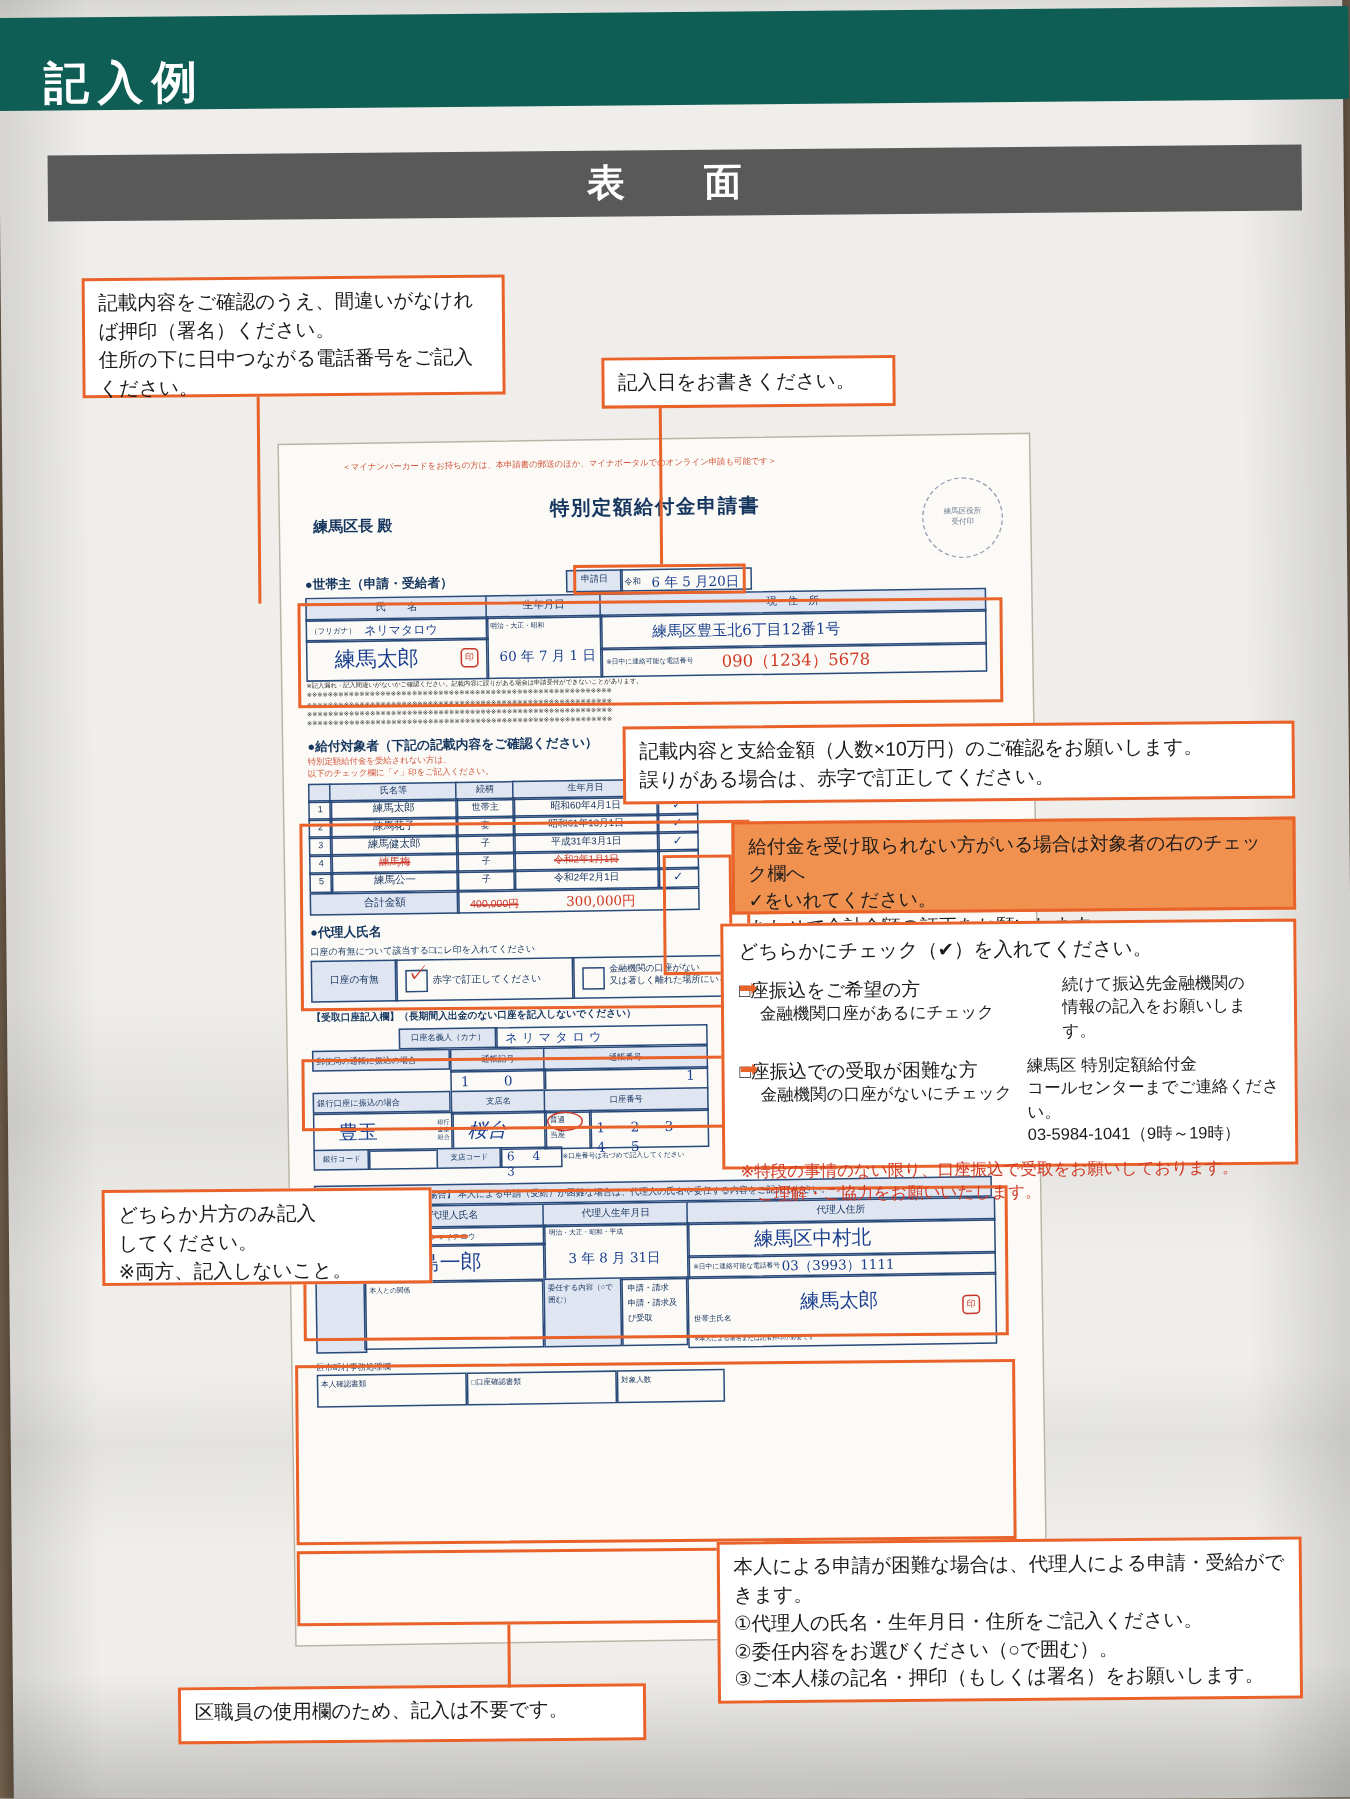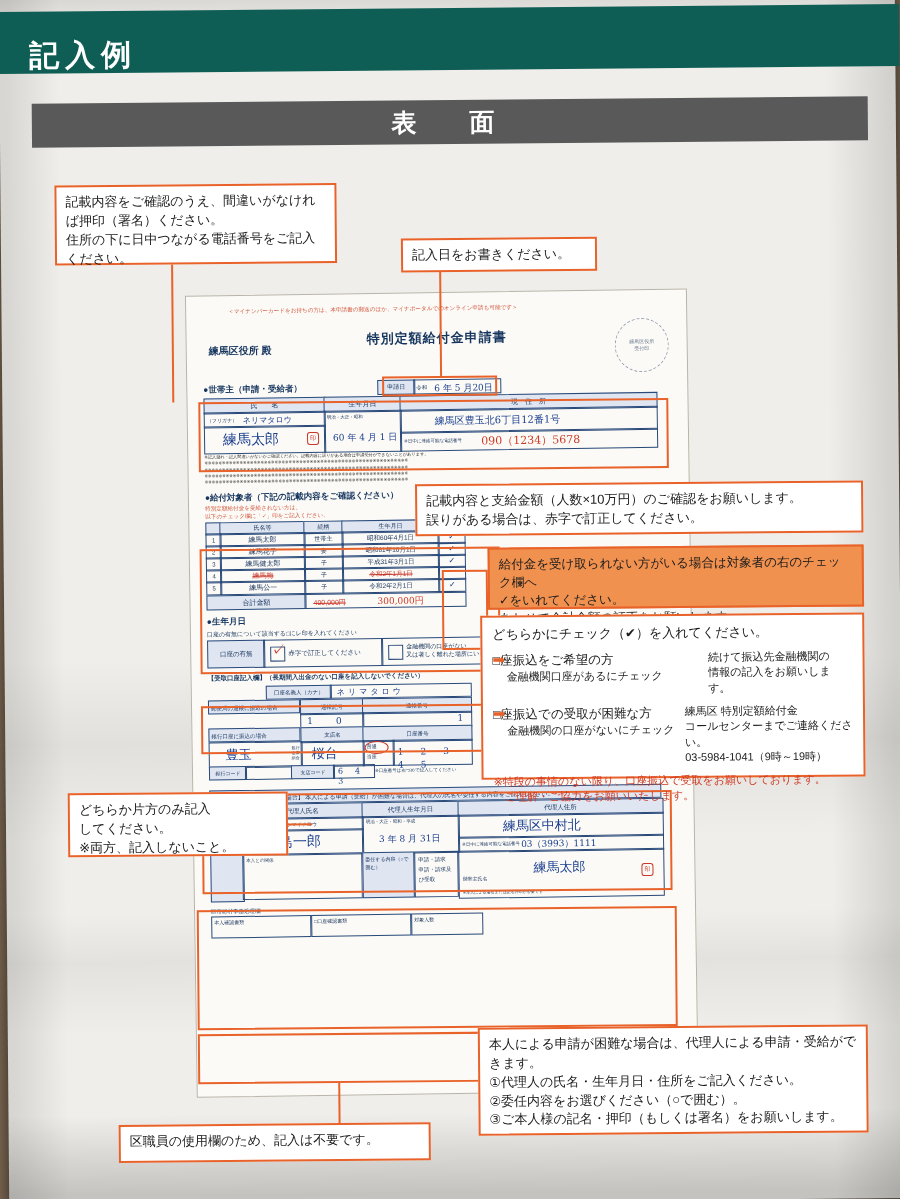--- a/index.html
+++ b/index.html
@@ -107,21 +107,21 @@
 
   <div id="grayband">
     <div class="ttl">表　面</div>
   </div>
 
   <div id="form">
 
     <div class="fm-note" style="left:42px;top:12px;">＜マイナンバーカードをお持ちの方は、本申請書の郵送のほか、マイナポータルでのオンライン申請も可能です＞</div>
 
     <div class="fm-title">特別定額給付金申請書</div>
-    <div class="fm-to">練馬区役所 殿</div>
+    <div class="fm-to">練馬区長 殿</div>
     <div class="stamp-circle">
       <span style="white-space:pre-line">練馬区役所
 受付印</span>
     </div>
 
     <div class="sec-h" style="left:16px;top:88px;">●世帯主（申請・受給者）</div>
 
     <div class="box th" style="left:190px;top:86px;width:36px;height:13px;font-size:6px;text-align:center;line-height:13px;">申請日</div>
     <div class="box" style="left:226px;top:86px;width:86px;height:13px;">
       <span style="font-size:5.5px;position:absolute;left:2px;top:4px;">令和</span>
@@ -136,21 +136,21 @@
       <span style="font-size:5px;position:absolute;left:2px;top:4px;">（フリガナ）</span>
       <span class="hand" style="font-size:8px;position:absolute;left:38px;top:2px;">ネリマタロウ</span>
     </div>
     <div class="box" style="left:16px;top:130px;width:120px;height:26px;">
       <span class="hand" style="font-size:14px;position:absolute;left:18px;top:4px;">練馬太郎</span>
       <span class="seal" style="position:absolute;right:6px;top:6px;">印</span>
     </div>
 
     <div class="box" style="left:136px;top:116px;width:76px;height:40px;">
       <span style="font-size:4.5px;position:absolute;left:2px;top:3px;">明治・大正・昭和</span>
-      <span class="hand" style="font-size:9px;position:absolute;left:8px;top:20px;">60 年 4 月 1 日</span>
+      <span class="hand" style="font-size:9px;position:absolute;left:8px;top:20px;">60 年 7 月 1 日</span>
     </div>
 
     <div class="box" style="left:212px;top:116px;width:256px;height:22px;">
       <span class="hand" style="font-size:10px;position:absolute;left:34px;top:4px;">練馬区豊玉北6丁目12番1号</span>
     </div>
     <div class="box" style="left:212px;top:138px;width:256px;height:18px;">
       <span style="font-size:4.5px;position:absolute;left:3px;top:6px;">※日中に連絡可能な電話番号</span>
       <span class="hand-red" style="font-size:11px;position:absolute;left:80px;top:2px;">090（1234）5678</span>
     </div>
 
@@ -204,21 +204,21 @@
       <div class="box" style="left:152px;top:285px;width:96px;height:12px;text-align:center;line-height:12px;font-size:6.5px;">令和2年2月1日</div>
       <div class="box" style="left:248px;top:285px;width:26px;height:12px;text-align:center;line-height:12px;font-size:8px;color:#1b3f8f;">✓</div>
     </div>
 
     <div class="box th" style="left:16px;top:299px;width:98px;height:13px;text-align:center;line-height:13px;font-size:7px;">合計金額</div>
     <div class="box" style="left:114px;top:299px;width:160px;height:13px;">
       <span style="position:absolute;left:8px;top:3px;font-size:7px;text-decoration:line-through;color:#c9372a;">400,000円</span>
       <span class="hand-red" style="position:absolute;left:72px;top:1px;font-size:9px;">300,000円</span>
     </div>
 
-    <div class="sec-h" style="left:16px;top:320px;">●生年月日</div>
+    <div class="sec-h" style="left:16px;top:320px;">●代理人氏名</div>
     <div style="position:absolute;left:16px;top:334px;font-size:6px;color:#16365f;">口座の有無について該当する□にレ印を入れてください</div>
 
     <div class="box th" style="left:16px;top:344px;width:56px;height:26px;text-align:center;line-height:26px;font-size:6.5px;">口座の有無</div>
     <div class="box" style="left:72px;top:344px;width:118px;height:26px;">
       <span style="position:absolute;left:6px;top:6px;width:13px;height:13px;border:1px solid #2a4a7a;"></span>
       <span class="hand" style="position:absolute;left:7px;top:1px;font-size:14px;color:#c9372a;">✓</span>
       <span style="position:absolute;left:24px;top:9px;font-size:6.5px;">赤字で訂正してください</span>
     </div>
     <div class="box" style="left:190px;top:344px;width:150px;height:26px;">
       <span style="position:absolute;left:6px;top:6px;width:13px;height:13px;border:1px solid #2a4a7a;"></span>
@@ -249,21 +249,21 @@
 
     <div class="box th" style="left:16px;top:432px;width:92px;height:14px;font-size:5.5px;line-height:14px;padding-left:2px;box-sizing:border-box;">銀行口座に振込の場合</div>
     <div class="box th" style="left:108px;top:432px;width:62px;height:14px;text-align:center;line-height:14px;font-size:5.5px;">支店名</div>
     <div class="box th" style="left:170px;top:432px;width:108px;height:14px;text-align:center;line-height:14px;font-size:5.5px;">口座番号</div>
 
     <div class="box" style="left:16px;top:446px;width:92px;height:24px;">
       <span class="hand" style="position:absolute;left:16px;top:3px;font-size:13px;">豊玉</span>
       <span style="position:absolute;right:2px;top:3px;font-size:4px;line-height:1.3;color:#16365f;">銀行<br>金庫<br>組合</span>
     </div>
     <div class="box" style="left:108px;top:446px;width:62px;height:24px;">
-      <span class="hand" style="position:absolute;left:10px;top:3px;font-size:13px;">桜台</span>
+      <span class="hand" style="position:absolute;left:10px;top:3px;font-size:13px;font-style:italic;">桜台</span>
     </div>
     <div class="box" style="left:170px;top:446px;width:30px;height:24px;">
       <span style="position:absolute;left:3px;top:2px;font-size:5px;">普通</span>
       <span style="position:absolute;left:3px;top:12px;font-size:5px;">当座</span>
       <span style="position:absolute;left:1px;top:0px;width:22px;height:11px;border:1px solid #c9372a;border-radius:50%;"></span>
     </div>
     <div class="box" style="left:200px;top:446px;width:78px;height:24px;">
       <span class="hand" style="position:absolute;left:4px;top:5px;font-size:9px;letter-spacing:4px;">1　2　3　4　5</span>
     </div>
 

